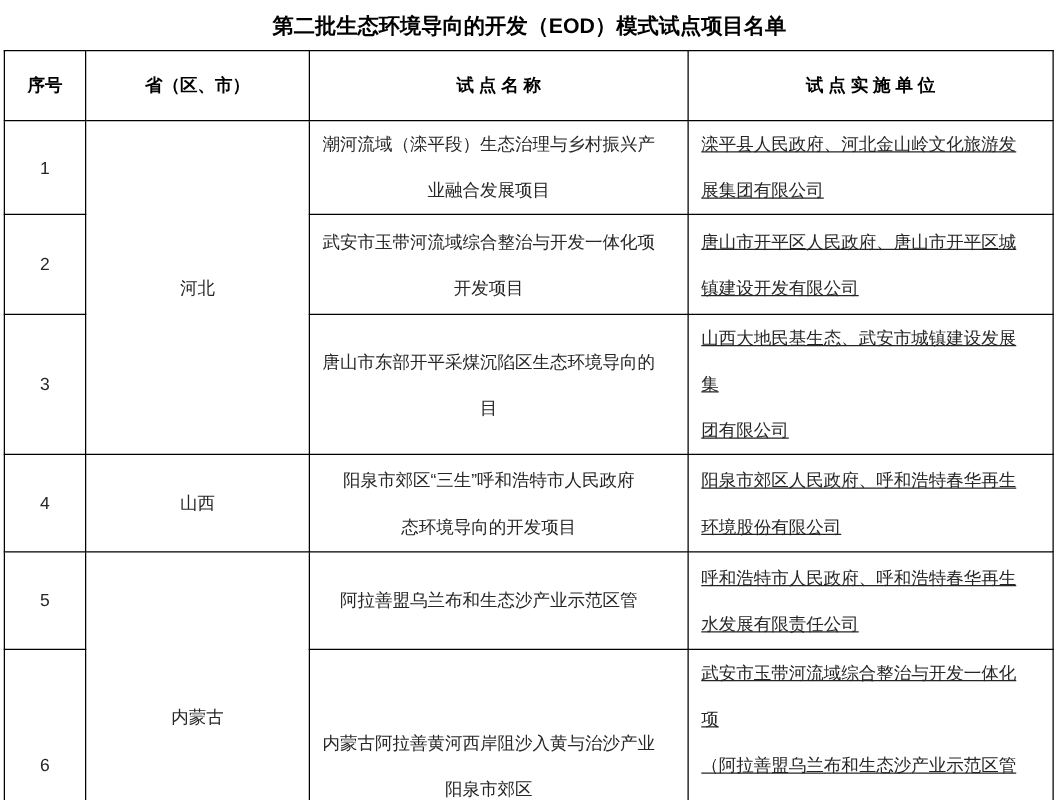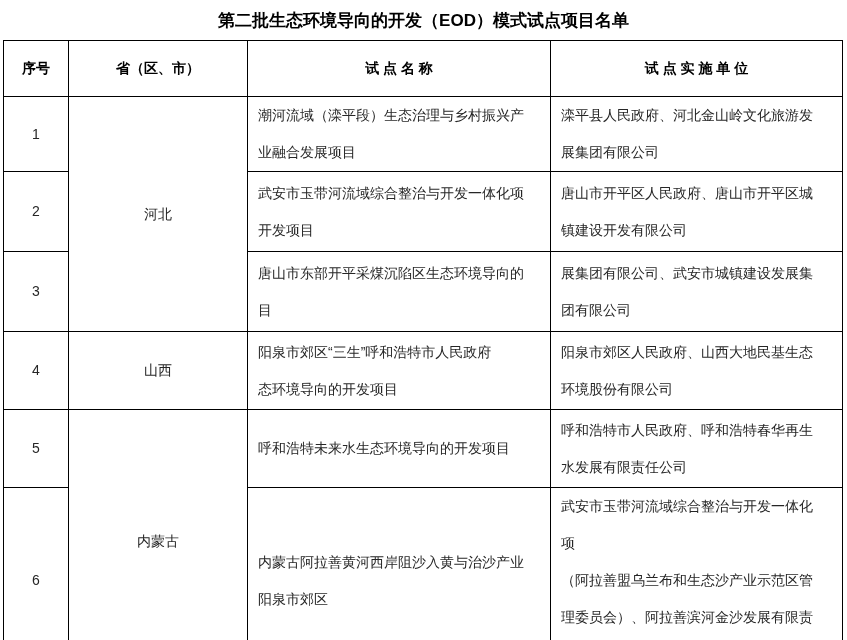--- a/index.html
+++ b/index.html
@@ -49,30 +49,31 @@
   col.c-seq      { width: 65px; }
   col.c-province { width: 179px; }
   col.c-project  { width: 303px; }
   col.c-unit     { width: 292px; }
   td.seq-cell, td.province-cell {
     text-align: center;
     line-height: 37px;
     padding: 0;
   }
   td.project-cell {
-    text-align: left;
+    text-align: center;
     padding: 0 26px 0 10px;
     line-height: 37px;
     white-space: pre-line;
   }
   td.unit-cell {
     text-align: left;
     padding: 0 24px 0 10px;
     line-height: 37px;
     white-space: pre-line;
+    text-decoration: underline;
   }
   tr.r1 { height: 74px; }
   tr.r2 { height: 80px; }
   tr.r3 { height: 80px; }
   tr.r4 { height: 78px; }
   tr.r5 { height: 78px; }
   tr.r6 { height: 152px; }
   tr.r-partial { height: 40px; }
 </style>
 </head>
@@ -109,37 +110,37 @@
       <td class="project-cell">武安市玉带河流域综合整治与开发一体化项
 开发项目</td>
       <td class="unit-cell">唐山市开平区人民政府、唐山市开平区城
 镇建设开发有限公司</td>
     </tr>
 
     <tr class="r3">
       <td class="seq-cell">3</td>
       <td class="project-cell">唐山市东部开平采煤沉陷区生态环境导向的
 目</td>
-      <td class="unit-cell">展集团有限公司、武安市城镇建设发展集
+      <td class="unit-cell">山西大地民基生态、武安市城镇建设发展集
 团有限公司</td>
     </tr>
 
     <tr class="r4">
       <td class="seq-cell">4</td>
       <td class="province-cell">山西</td>
       <td class="project-cell">阳泉市郊区“三生”呼和浩特市人民政府
 态环境导向的开发项目</td>
-      <td class="unit-cell">阳泉市郊区人民政府、山西大地民基生态
+      <td class="unit-cell">阳泉市郊区人民政府、呼和浩特春华再生
 环境股份有限公司</td>
     </tr>
 
     <tr class="r5">
       <td class="seq-cell">5</td>
       <td class="province-cell" rowspan="2">内蒙古</td>
-      <td class="project-cell">呼和浩特未来水生态环境导向的开发项目</td>
+      <td class="project-cell">阿拉善盟乌兰布和生态沙产业示范区管</td>
       <td class="unit-cell">呼和浩特市人民政府、呼和浩特春华再生
 水发展有限责任公司</td>
     </tr>
 
     <tr class="r6">
       <td class="seq-cell">6</td>
       <td class="project-cell">内蒙古阿拉善黄河西岸阻沙入黄与治沙产业
 阳泉市郊区</td>
       <td class="unit-cell">武安市玉带河流域综合整治与开发一体化项
 （阿拉善盟乌兰布和生态沙产业示范区管

